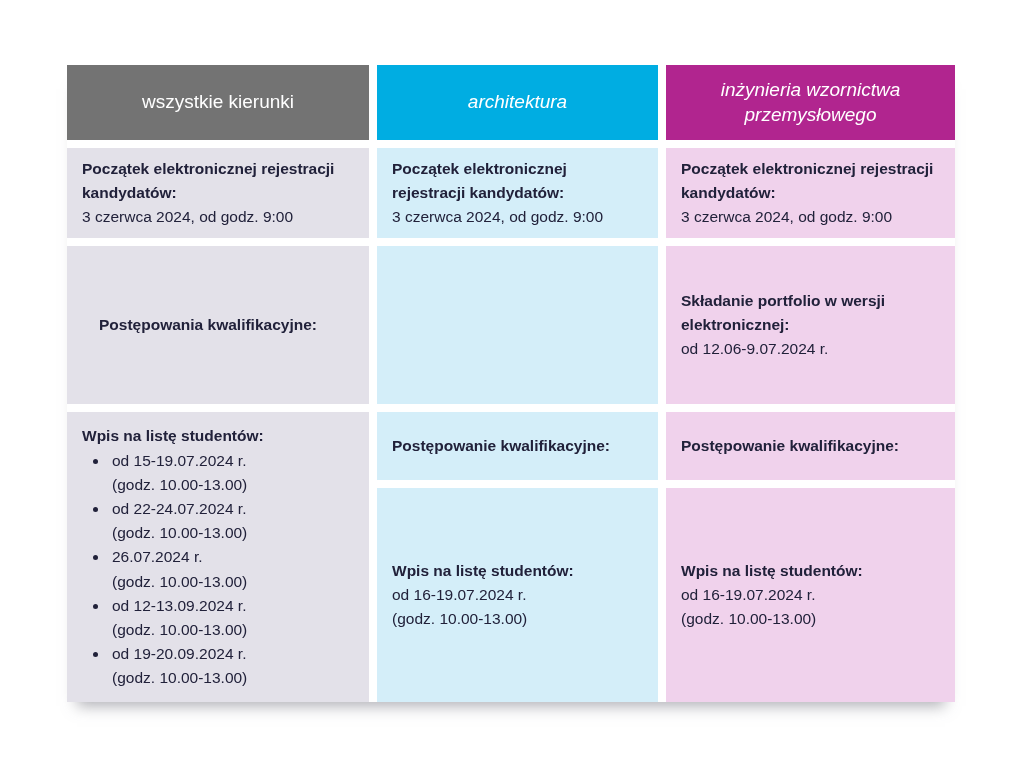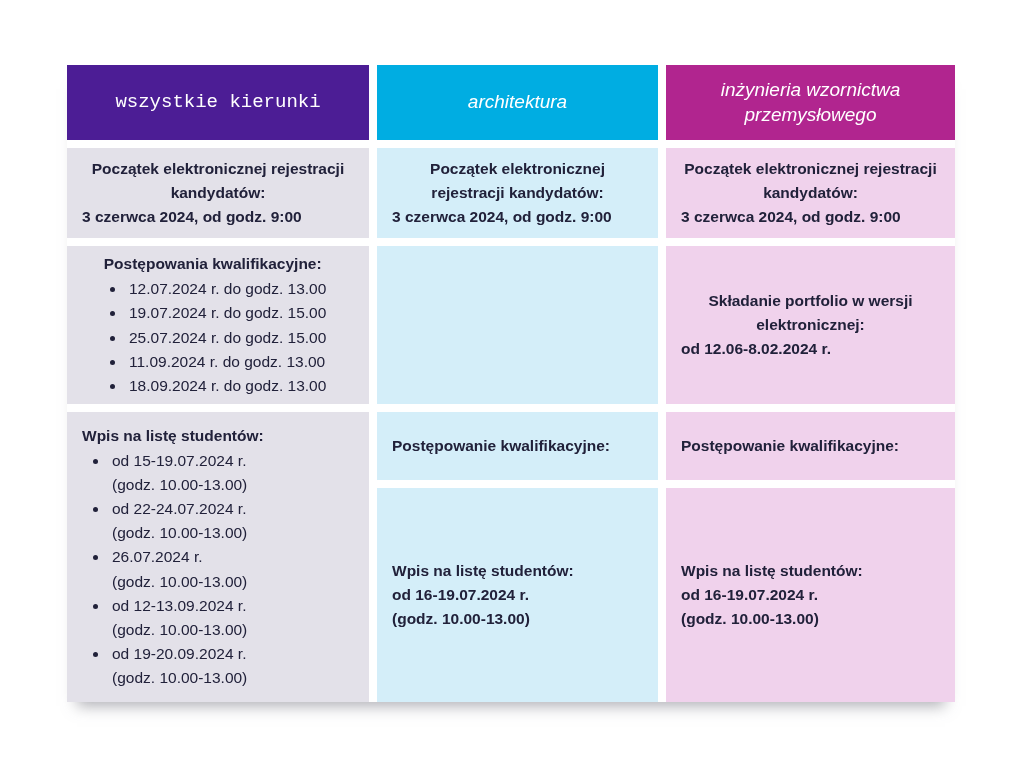--- a/index.html
+++ b/index.html
@@ -41,22 +41,22 @@
   }
   .hdr.italic { font-style: italic; }
   .cell {
     display: flex;
     align-items: center;
     padding: 12px 15px;
     box-sizing: border-box;
     font-size: 15.5px;
     line-height: 1.55;
   }
-  .cell-title { font-weight: 700; text-align: center; }
-  .cell-lines div { font-weight: 700; }
+  .cell-title { font-weight: 700; }
+  .cell-lines div { font-weight: 400; }
   ul.cell-bullets {
     margin: 1px 0 0 0;
     padding-left: 27px;
   }
   ul.cell-bullets li {
     padding-left: 3px;
   }
   
   .p-h1 { grid-column: 1; grid-row: 1; }
   .p-h2 { grid-column: 2; grid-row: 1; }
@@ -72,21 +72,21 @@
   .p-c3r4 { grid-column: 3; grid-row: 4; }
   .p-c2r5 { grid-column: 2; grid-row: 5; }
   .p-c3r5 { grid-column: 3; grid-row: 5; }
 </style>
 </head>
 <body>
 
 <div class="canvas">
   <div class="schedule-table">
 
-    <div class="hdr p-h1" style="background-color: #4c1d95; font-family: Liberation Mono, monospace;">
+    <div class="hdr p-h1" style="background-color: #737373;">
       <span>wszystkie kierunki</span>
     </div>
     <div class="hdr italic p-h2" style="background-color: rgb(0, 173, 226);">
       <span>architektura</span>
     </div>
     <div class="hdr italic p-h3" style="background-color: rgb(177, 37, 143);">
       <span>inżynieria wzornictwa przemysłowego</span>
     </div>
 
     <div class="cell p-c1r2" style="background-color: rgb(227, 225, 233);">
@@ -110,38 +110,31 @@
         <div class="cell-title">Początek elektronicznej rejestracji kandydatów:</div>
         <div class="cell-lines">
             <div>3 czerwca 2024, od godz. 9:00</div>
           </div>
       </div>
     </div>
 
     <div class="cell p-c1r3" style="background-color: rgb(227, 225, 233); padding-left: 32px;">
       <div class="cell-inner">
         <div class="cell-title">Postępowania kwalifikacyjne:</div>
-        <ul class="cell-bullets">
-            <li>12.07.2024 r. do godz. 13.00</li>
-            <li>19.07.2024 r. do godz. 15.00</li>
-            <li>25.07.2024 r. do godz. 15.00</li>
-            <li>11.09.2024 r. do godz. 13.00</li>
-            <li>18.09.2024 r. do godz. 13.00</li>
-          </ul>
       </div>
     </div>
     <div class="cell p-c2r3" style="background-color: rgb(212, 238, 249);">
       <div class="cell-inner">
       </div>
     </div>
     <div class="cell p-c3r3" style="background-color: rgb(240, 210, 236);">
       <div class="cell-inner">
         <div class="cell-title">Składanie portfolio w wersji elektronicznej:</div>
         <div class="cell-lines">
-            <div>od 12.06-8.02.2024 r.</div>
+            <div>od 12.06-9.07.2024 r.</div>
           </div>
       </div>
     </div>
 
     <div class="cell p-c1r4" style="background-color: rgb(227, 225, 233);">
       <div class="cell-inner">
         <div class="cell-title">Wpis na listę studentów:</div>
         <ul class="cell-bullets">
             <li>od 15-19.07.2024 r.<br>(godz. 10.00-13.00)</li>
             <li>od 22-24.07.2024 r.<br>(godz. 10.00-13.00)</li>

